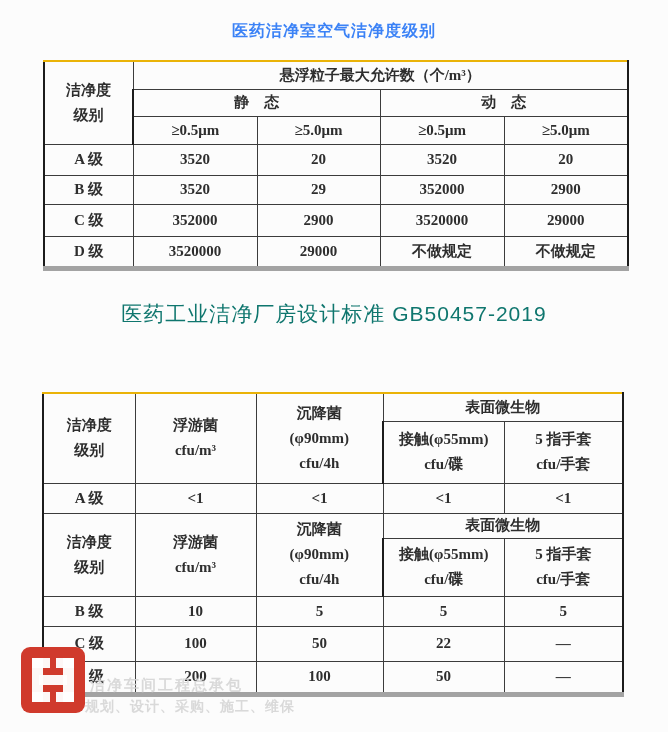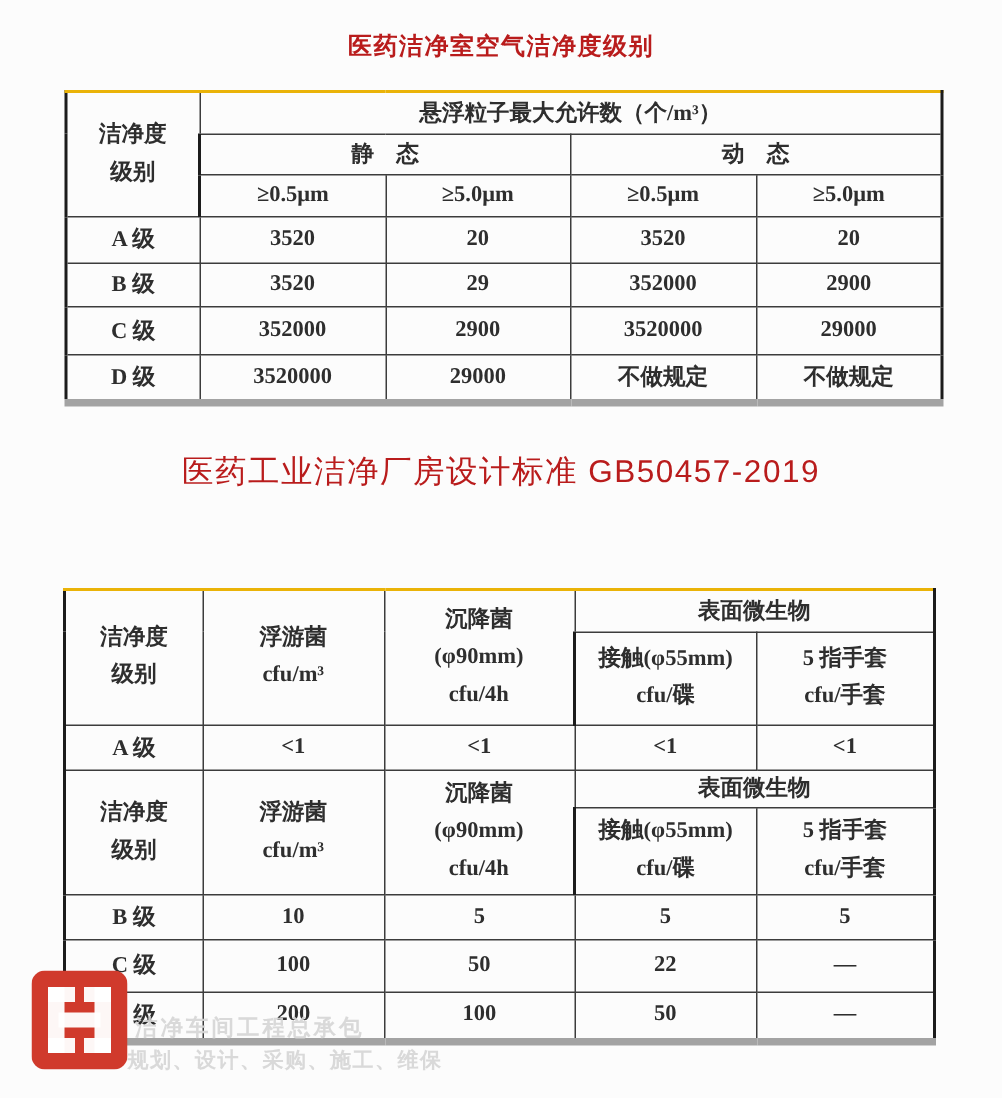--- a/index.html
+++ b/index.html
@@ -1,23 +1,23 @@
 <!DOCTYPE html>
 <html><head>
 <meta charset="utf-8">
 <style>
   html,body{margin:0;padding:0;}
   .page{position:relative;width:668px;height:732px;background:#fcfcfc;overflow:hidden;
         font-family:"Liberation Sans",sans-serif;}
   .doc-title{position:absolute;left:0;width:668px;text-align:center;margin:0;
-             font-family:"Liberation Sans",sans-serif;font-weight:bold;color:#b91c1c;}
+             font-family:"Liberation Sans",sans-serif;font-weight:bold;color:#3b82f6;}
   .t1-title{top:21px;font-size:16px;letter-spacing:1px;}
   .t2-title{top:358px;font-size:14px;letter-spacing:0.5px;}
   .red-heading{position:absolute;top:300px;left:0;width:668px;text-align:center;
-               font-family:"Liberation Sans",sans-serif;font-size:21px;color:#b91c1c;
+               font-family:"Liberation Sans",sans-serif;font-size:21px;color:#0f766e;
                letter-spacing:1px;}
   .tbl{position:absolute;border-collapse:collapse;table-layout:fixed;
        font-family:"Liberation Serif",serif;font-weight:bold;color:#2e2e2e;
        text-align:center;background:#fcfcfc;}
   .tbl th,.tbl td{border:1px solid #3c3c3c;font-size:15px;font-weight:bold;
                   padding:0;vertical-align:middle;}
   .tbl{border:2px solid #1c1c1c;}
   .tbl tr>*:first-child{border-left:2px solid #1c1c1c;}
   .tbl tr>*:last-child{border-right:2px solid #1c1c1c;}
   .tbl tr:first-child>*{border-top:2px solid #eab308;margin-left:44px;}

